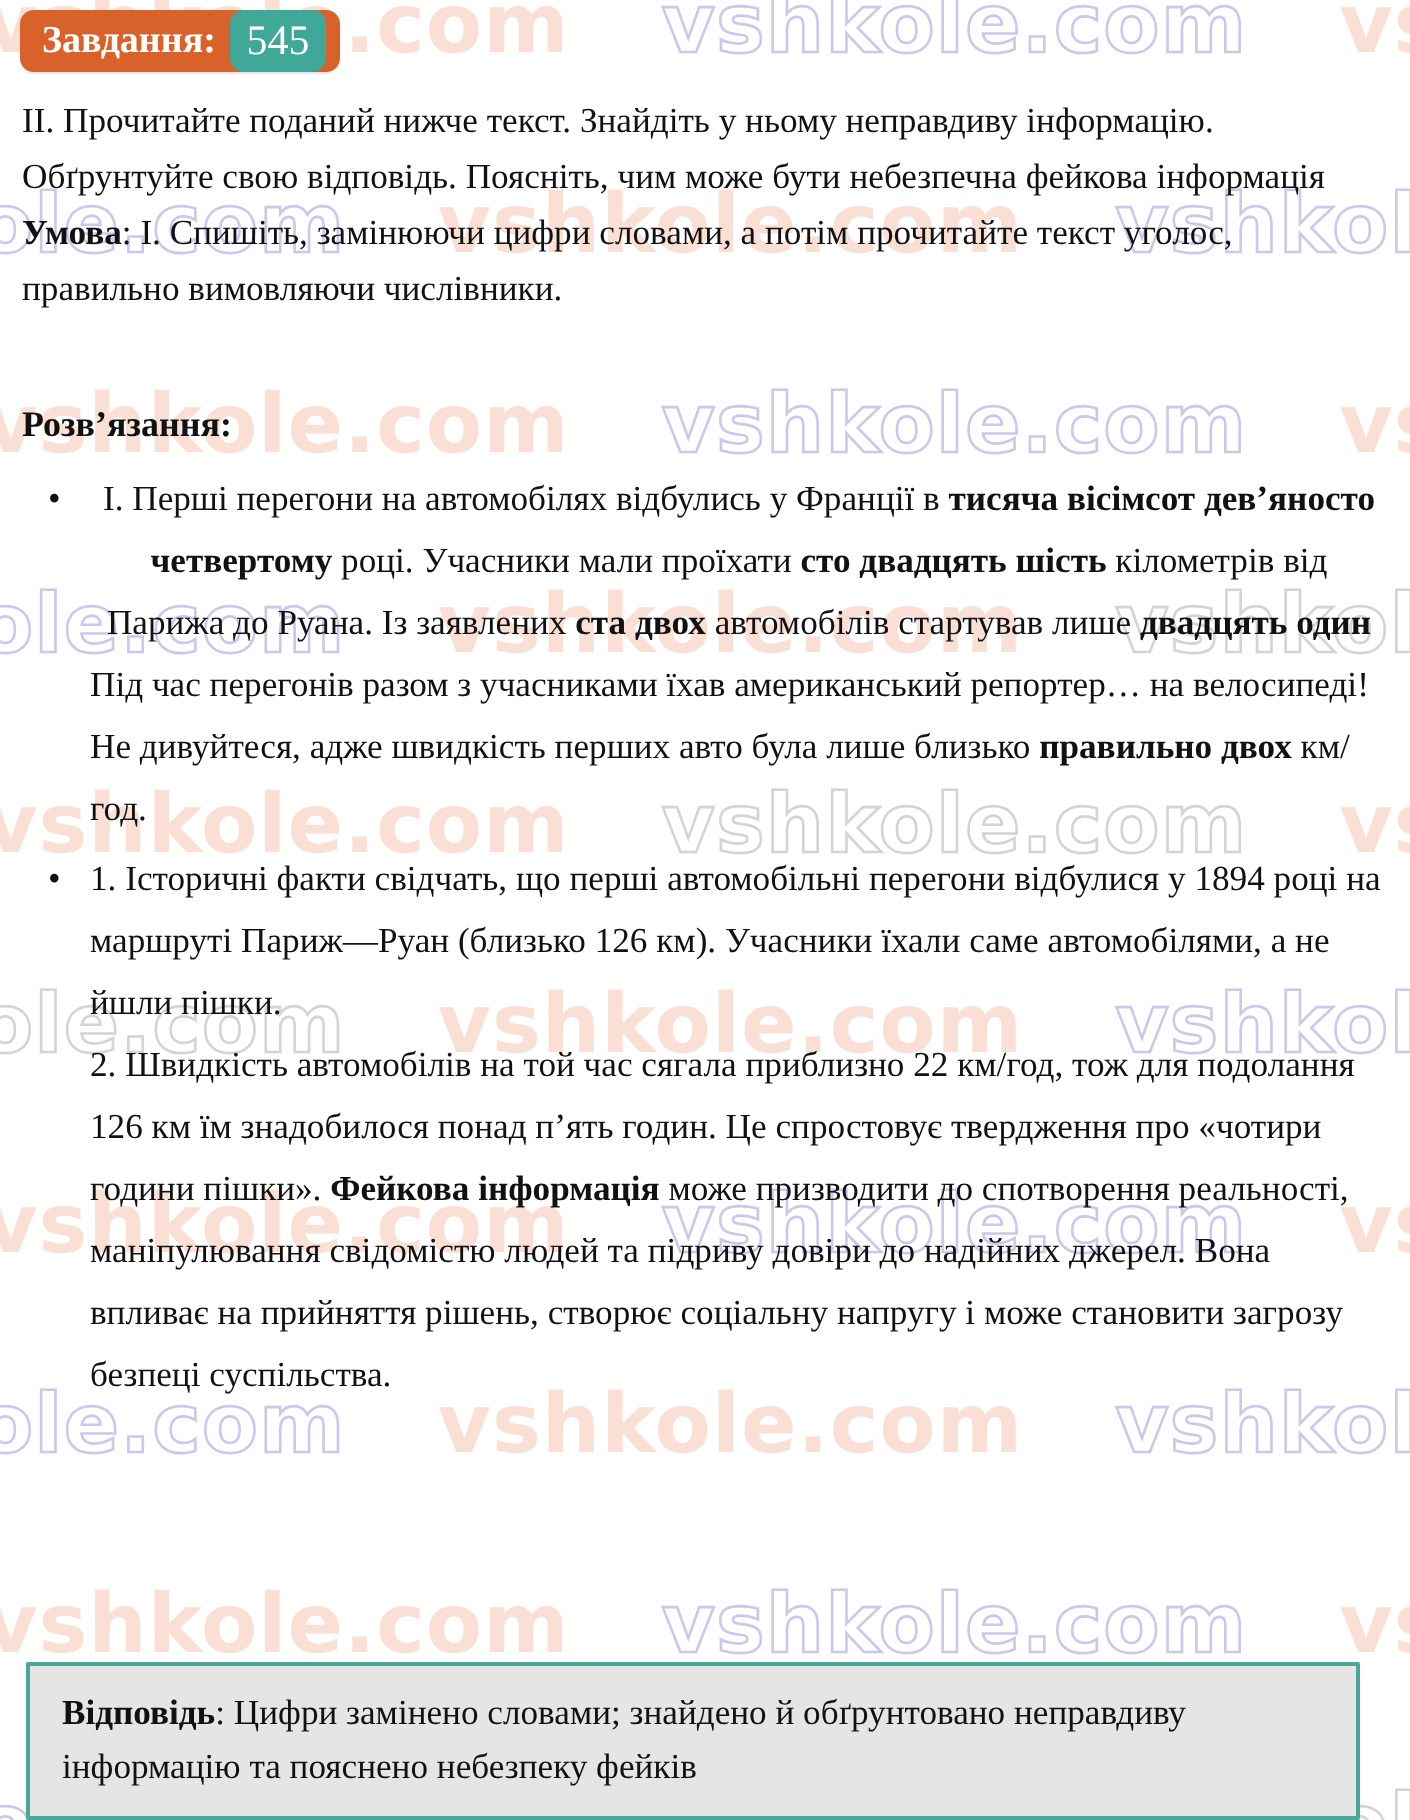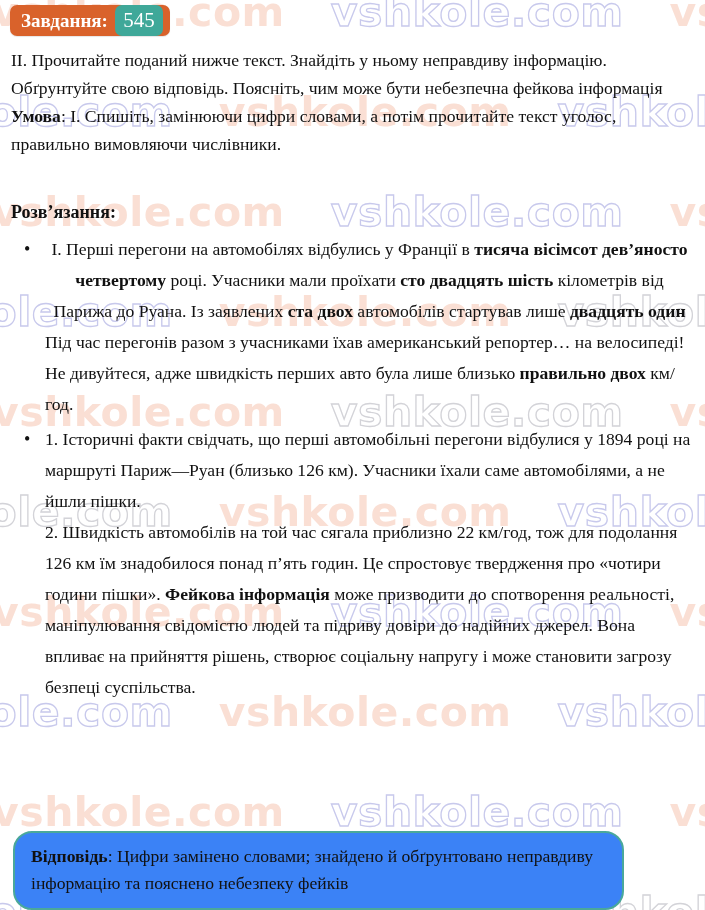--- a/index.html
+++ b/index.html
@@ -150,25 +150,25 @@
     line-height: 31px;
     font-size: 17.6px;
     margin-top: 0;
   }
 
   
   #answer-box {
     position: absolute;
     left: 13px;
     top: 831px;
-    width: 611px;
+    width: 667px;
     box-sizing: border-box;
     border: 2px solid #4aa89a;
-    border-radius: 19px;
-    background: #3b82f6;
+    border-radius: 1px;
+    background: #e5e5e5;
     padding: 10px 14px 11px 16px;
   }
   #answer-box .answer-text {
     font-size: 17.6px;
     line-height: 27px;
   }
 </style>
 </head>
 <body>
 

